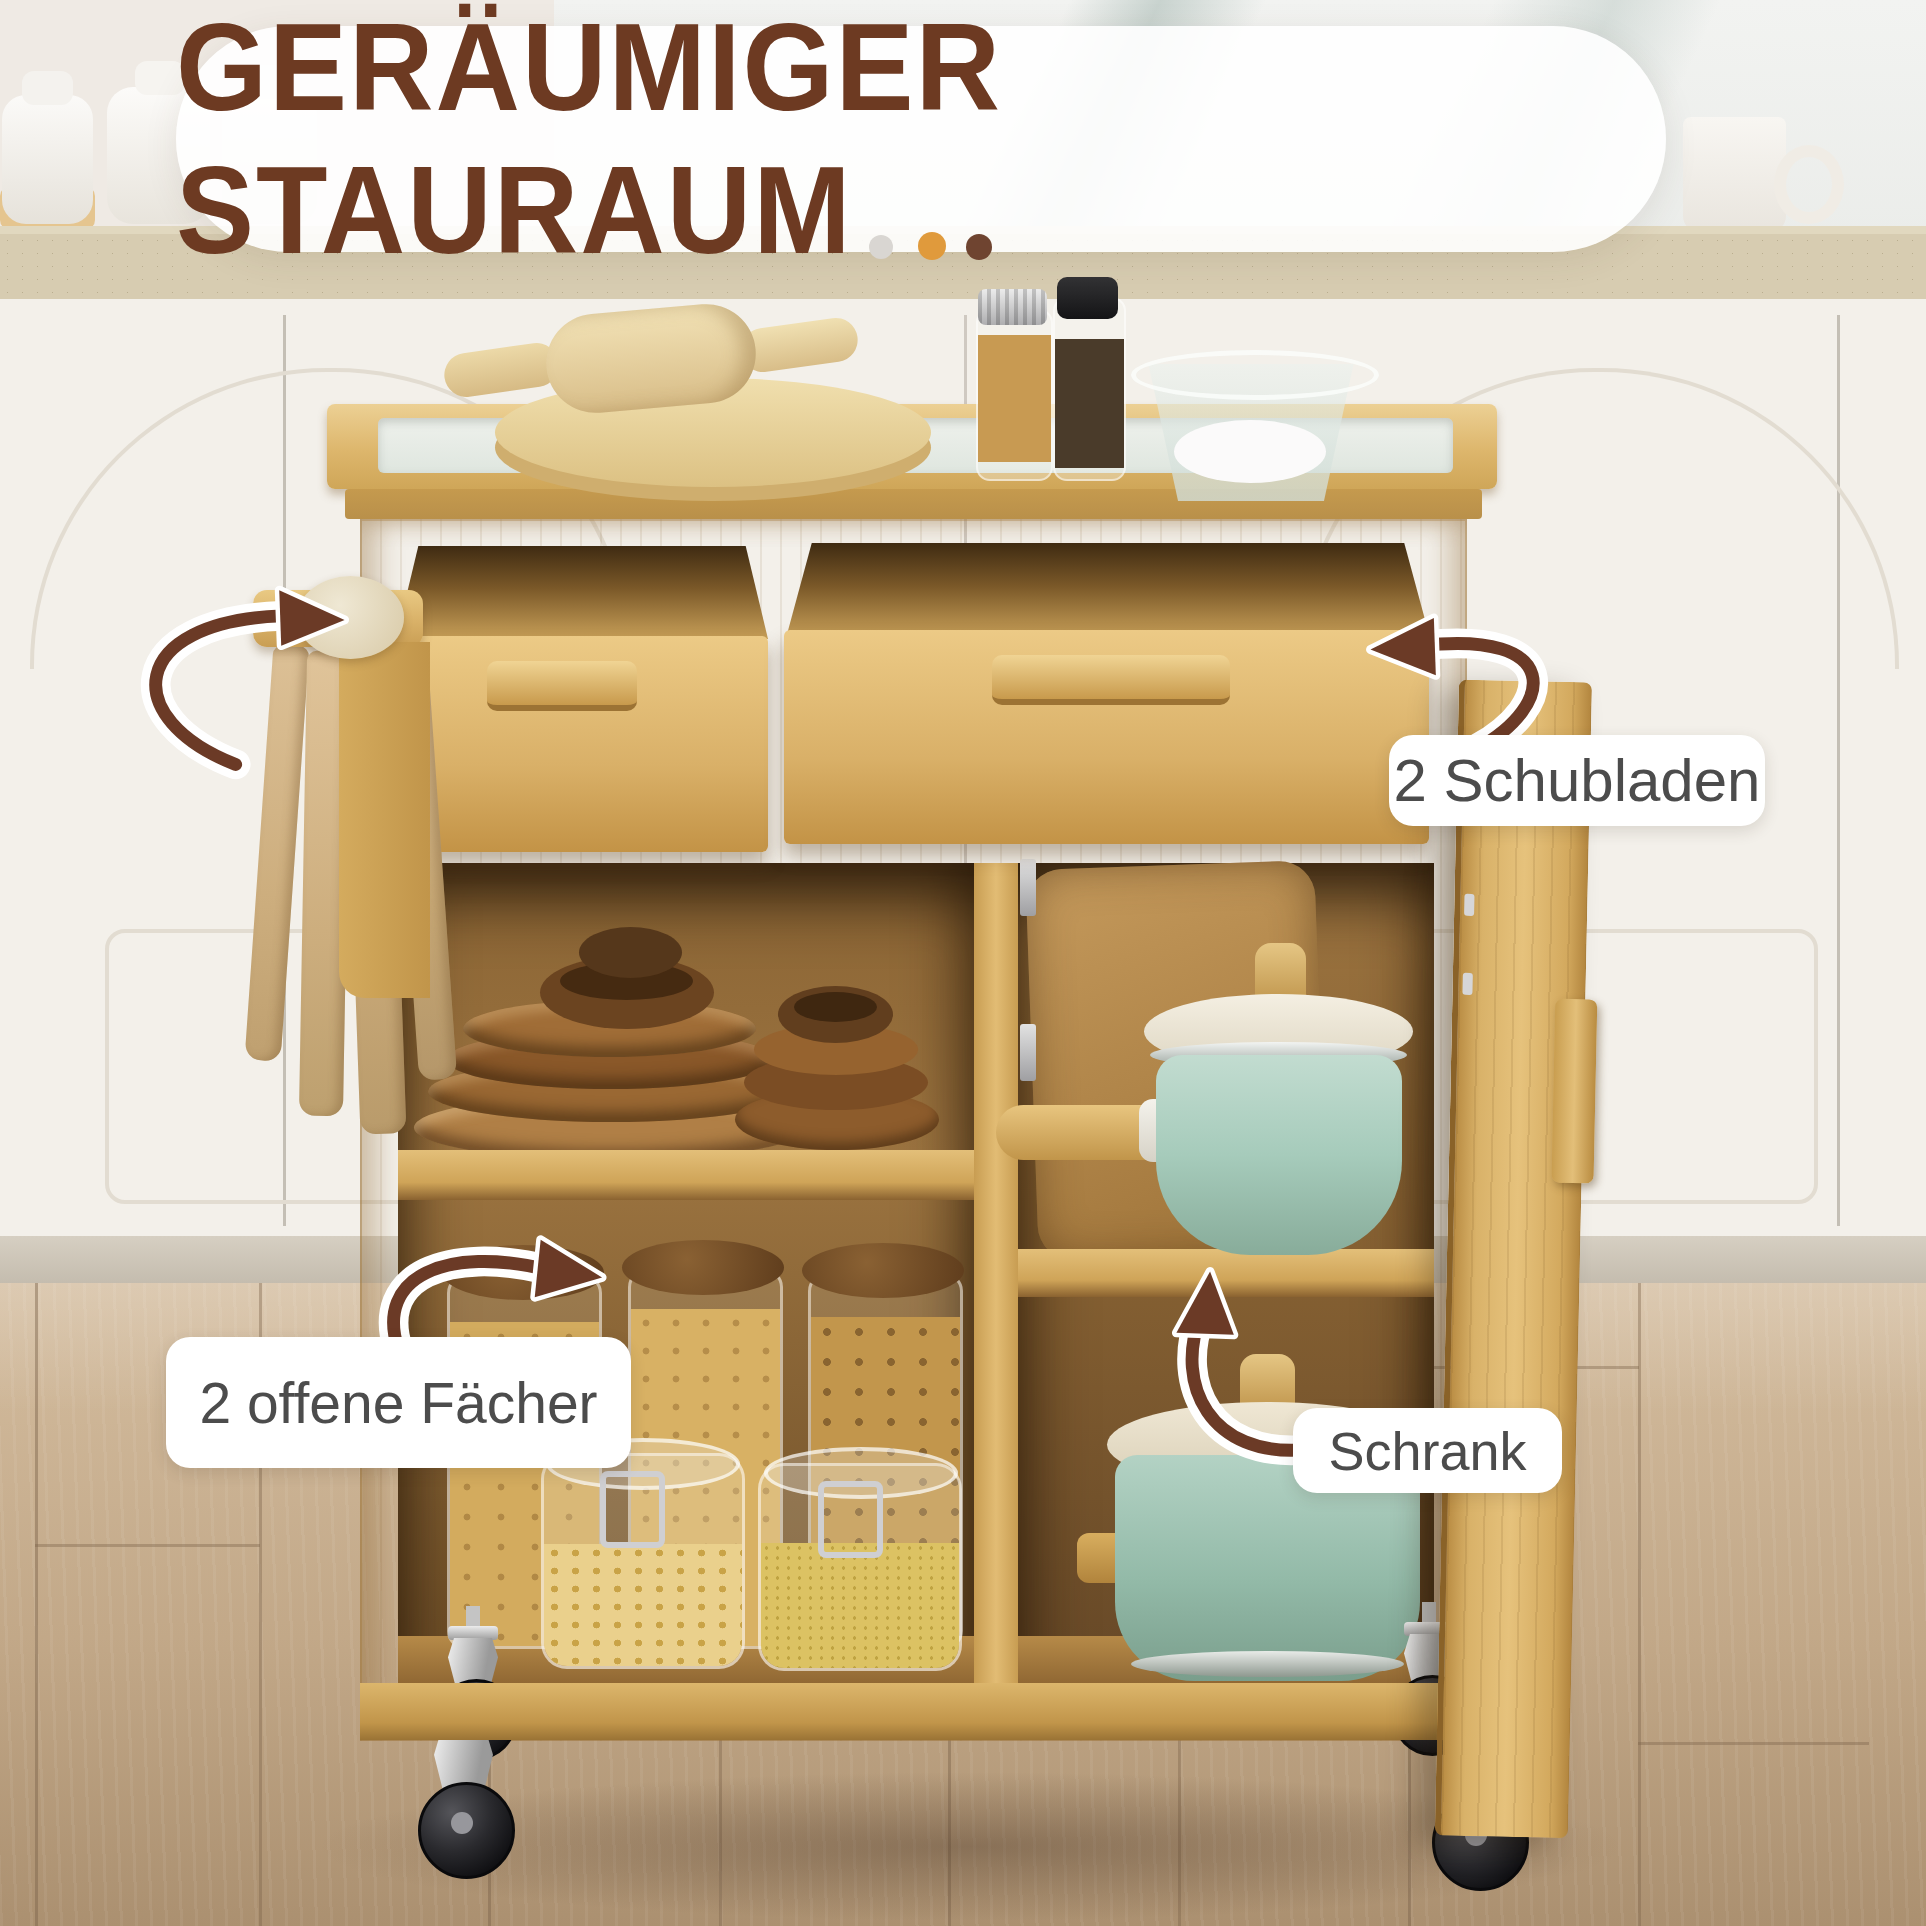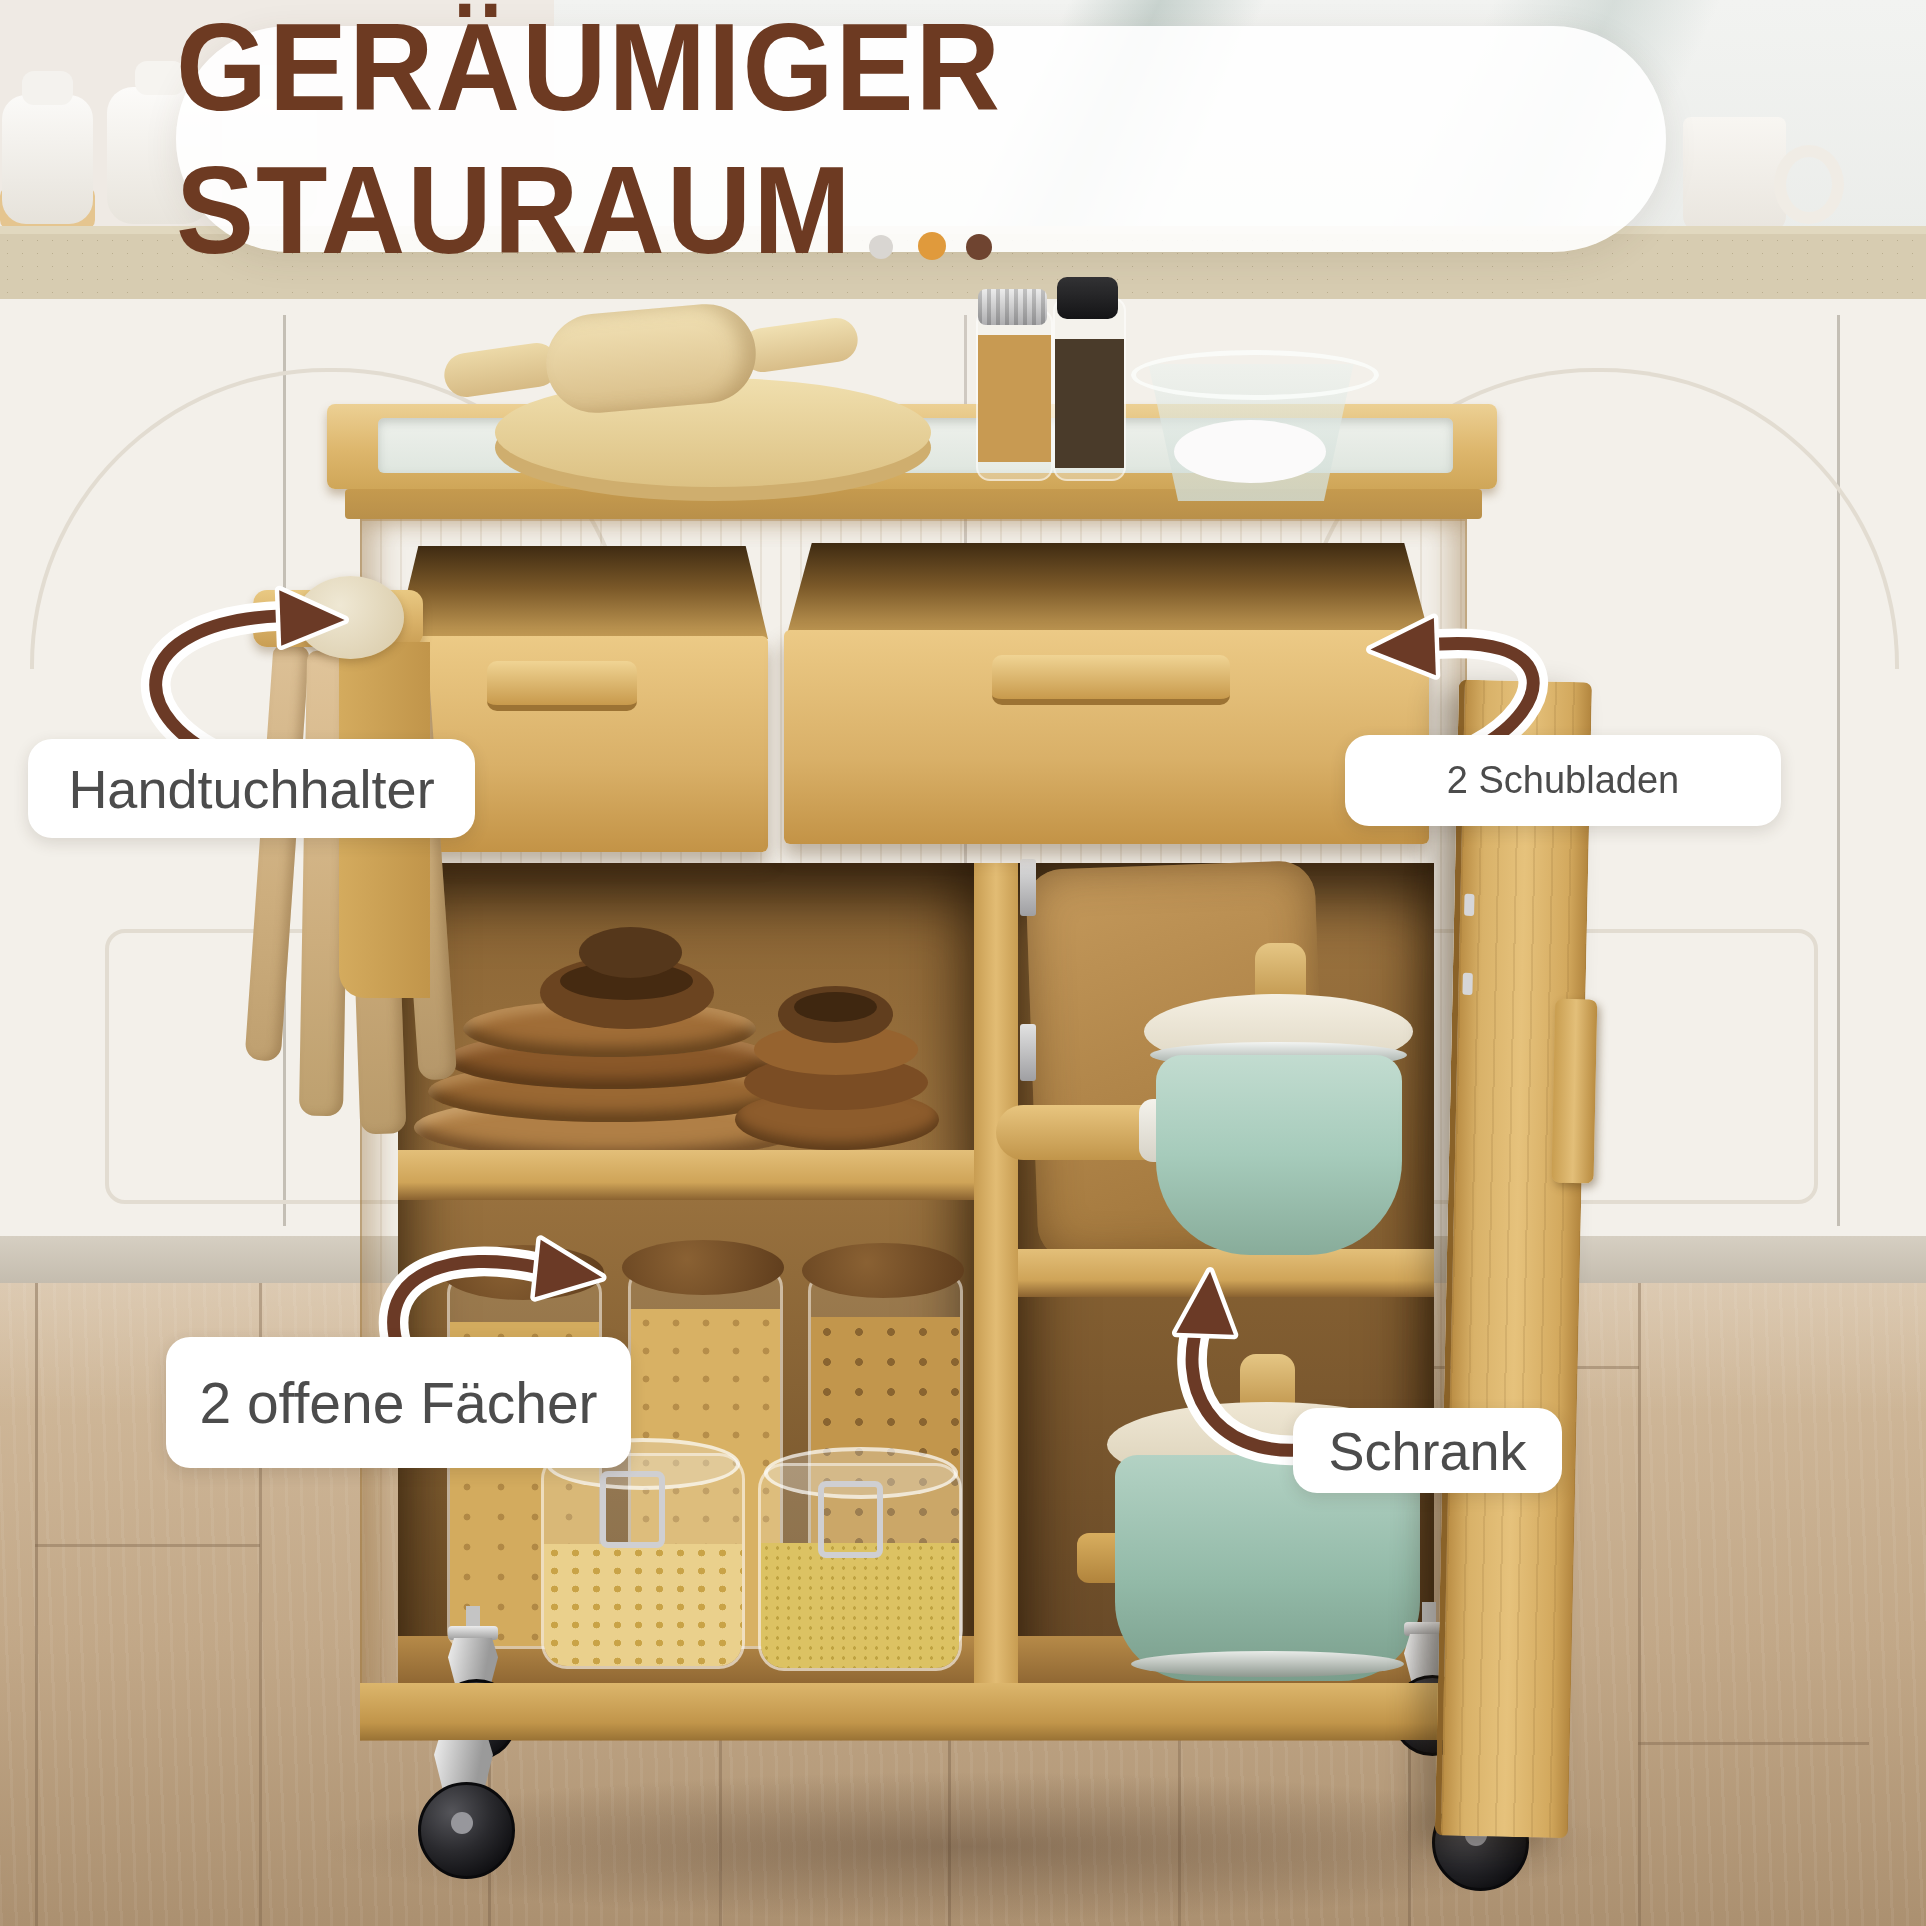--- a/index.html
+++ b/index.html
@@ -263,24 +263,21 @@
     </g>
   </svg>
 
   <div class="banner">
     <span class="title">GERÄUMIGER STAURAUM</span>
   </div>
   <span class="dot" style="left: 869px; top: 235px; width: 24px; height: 24px; background: rgb(217, 214, 210);"></span>
   <span class="dot" style="left: 918px; top: 232px; width: 28px; height: 28px; background: rgb(224, 154, 60);"></span>
   <span class="dot" style="left: 966px; top: 234px; width: 26px; height: 26px; background: rgb(111, 68, 48);"></span>
 
-  <div class="pill" style="left:28px;top:739px;width:447px;height:99px;font-size:54px;">
-    <span>Handtuchhalter</span>
-  </div>
-  <div class="pill" style="left:1345px;top:735px;width:436px;height:91px;font-size:38px;">
+  <div class="pill" style="left:1389px;top:735px;width:376px;height:91px;font-size:60px;">
     <span>2 Schubladen</span>
   </div>
   <div class="pill" style="left:166px;top:1337px;width:465px;height:131px;font-size:57px;">
     <span>2 offene Fächer</span>
   </div>
   <div class="pill" style="left:1293px;top:1408px;width:269px;height:85px;font-size:54px;">
     <span>Schrank</span>
   </div>
 
 </div>

